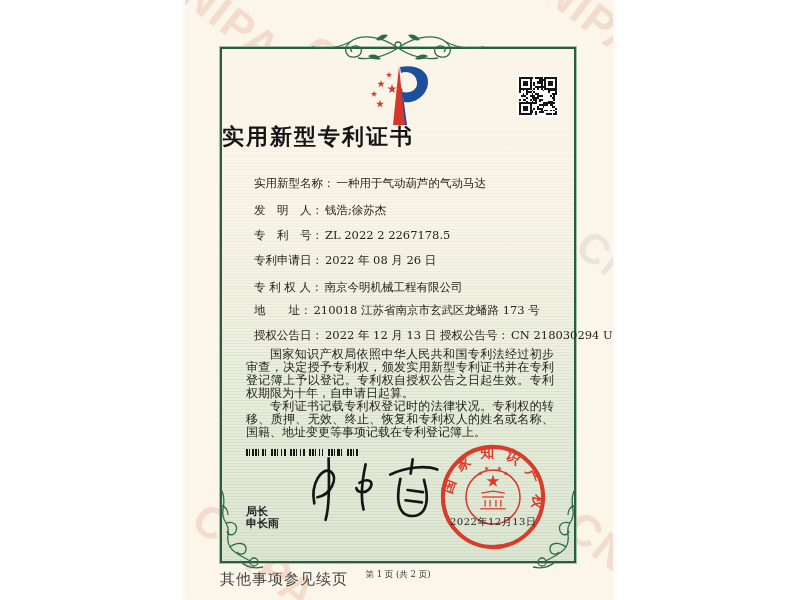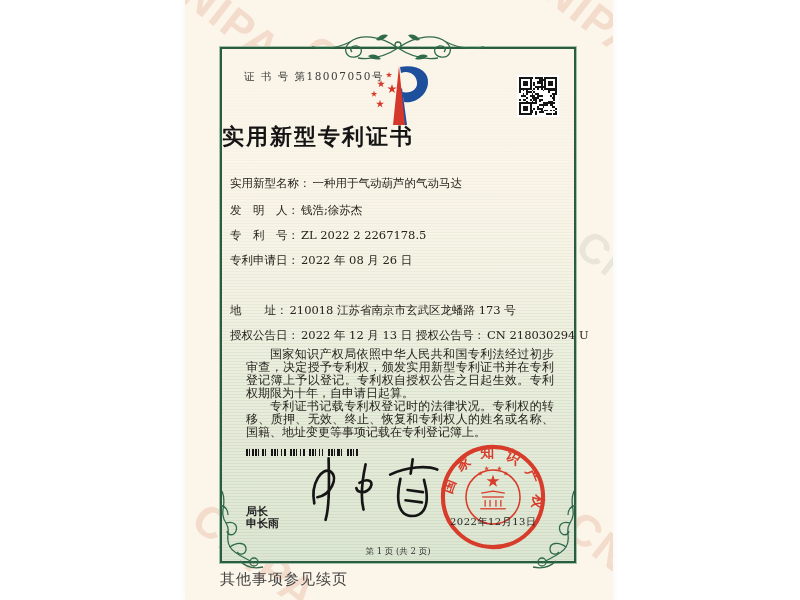--- a/index.html
+++ b/index.html
@@ -33,42 +33,42 @@
     content:'';position:absolute;inset:0;pointer-events:none;
     background:linear-gradient(180deg,#fbf5e9 0%,rgba(251,245,233,0.55) 32%,rgba(251,245,233,0) 65%);
   }
   .certno{position:absolute;left:22px;top:21px;font-size:10.5px;letter-spacing:1.5px;color:#3a3a3a;z-index:2;}
   .logo{position:absolute;left:144px;top:15px;width:66px;height:66px;z-index:2;}
   .qr{position:absolute;left:295px;top:26px;width:38px;height:38px;background:#fff;padding:2px;z-index:2;}
   .title{
     position:absolute;left:0;top:73px;width:100%;text-align:left;
     font-size:22px;font-weight:bold;letter-spacing:2px;color:#141414;z-index:2;
   }
-  .row{position:absolute;left:8px;right:10px;font-size:11.5px;color:#26231e;white-space:nowrap;z-index:2;}
+  .row{position:absolute;left:32px;right:10px;font-size:11.5px;color:#26231e;white-space:nowrap;z-index:2;}
   .row .val{margin-left:2px;}
   .pair2{position:absolute;left:186px;top:0;}
   .paras{position:absolute;left:24px;top:299px;width:308px;z-index:2;}
   .paras p{margin:0;font-size:12px;line-height:13px;text-align:justify;text-indent:2em;color:#26231e;}
   .barcode{
     position:absolute;left:24px;top:400px;width:112px;height:7px;z-index:2;
     background:repeating-linear-gradient(90deg,
       #151515 0 1.5px,transparent 1.5px 2.5px,
       #151515 2.5px 3.5px,transparent 3.5px 6px,
       #151515 6px 8px,transparent 8px 9.5px);
   }
   .sig-title,.sig-name{
     position:absolute;left:24px;font-family:"Liberation Sans",sans-serif;
     font-weight:bold;font-size:11px;color:#222;z-index:2;
   }
   .sig-title{top:431px;margin-top:24px;}
   .sig-name{top:454px;margin-top:13px;}
   .signature{position:absolute;left:80px;top:402px;width:164px;height:74px;z-index:3;}
   .seal{position:absolute;left:217px;top:394px;width:108px;height:108px;z-index:2;opacity:0.93;}
   .seal-date{position:absolute;left:228px;top:466px;font-size:10px;font-weight:normal;letter-spacing:0.5px;color:#222;z-index:3;}
-  .pagenum{position:absolute;left:0;top:497px;width:100%;text-align:center;font-size:8.5px;color:#333;z-index:2;}
+  .pagenum{position:absolute;left:0;top:520px;width:100%;text-align:center;font-size:8.5px;color:#333;z-index:2;}
   .footer{position:absolute;left:35px;top:570px;width:356px;text-align:left;font-size:15px;letter-spacing:1px;color:#444;z-index:1;}
   .orn{position:absolute;z-index:2;}
   .orn-top{left:50%;top:-19px;transform:translateX(-50%);width:180px;height:36px;}
   .orn-bl{left:-6px;bottom:-8px;width:48px;height:78px;}
   .orn-br{right:-6px;bottom:-8px;width:48px;height:78px;transform:scale(-1,1);}
 </style>
 </head>
 <body>
 
 <div class="paper">
@@ -110,21 +110,20 @@
       <g fill="none" stroke="#2f6b4a" stroke-width="1.3">
         <path d="M6,0 C12,14 2,20 10,32 C16,41 8,46 14,56 C18,63 28,66 38,72"></path>
         <path d="M10,32 C18,30 22,34 20,40 C18,45 12,45 11,40"></path>
         <path d="M14,56 C22,50 30,52 30,58 C30,63 24,65 21,61"></path>
         <circle cx="38" cy="71" r="4"></circle>
         <path d="M24,70 C30,76 38,78 47,76"></path>
         <path d="M4,14 q8,2 8,10"></path>
       </g>
     </svg>
 
-    <div class="certno">证 书 号 第18007050号</div>
 
     <svg class="logo" viewBox="0 0 66 66">
       <defs>
         <path id="st" d="M0,-1 L0.2245,-0.309 L0.951,-0.309 L0.363,0.118 L0.588,0.809 L0,0.382 L-0.588,0.809 L-0.363,0.118 L-0.951,-0.309 L-0.2245,-0.309 Z"></path>
       </defs>
       <path d="M34,3 C52,0 63,8 62,19 C61,32 48,40 38,38 L36,28 C45,30 52,25 51,18 C50,10 42,6 35,9 Z" fill="#1d4f9c"></path>
       <path d="M36,24 L41,61 L38,61 L34,26 Z" fill="#1d4f9c"></path>
       <path d="M33,2 L39,61 L27,61 Z" fill="#d5382a"></path>
       <g fill="#d5382a">
         <use href="#st" transform="translate(8,30) scale(3.4)"></use>
@@ -374,20 +373,23 @@
     </div>
     <div class="row" style="top:154px">
       <span class="lb">发　明　人：</span><span class="val">钱浩;徐苏杰</span>
     </div>
     <div class="row" style="top:179px">
       <span class="lb">专　利　号：</span><span class="val">ZL 2022 2 2267178.5</span>
     </div>
     <div class="row" style="top:204px">
       <span class="lb">专利申请日：</span><span class="val">2022 年 08 月 26 日</span>
     </div>
+    <div class="row" style="top:231px">
+      <span class="lb">专 利 权 人：</span><span class="val">南京今明机械工程有限公司</span>
+    </div>
     <div class="row" style="top:254px">
       <span class="lb">地　　址：</span><span class="val">210018 江苏省南京市玄武区龙蟠路 173 号</span>
     </div>
     <div class="row" style="top:279px">
       <span class="lb">授权公告日：</span><span class="val">2022 年 12 月 13 日</span>
       <span class="pair2">
         <span class="lb">授权公告号：</span><span class="val">CN 218030294 U</span>
       </span>
     </div>
 

